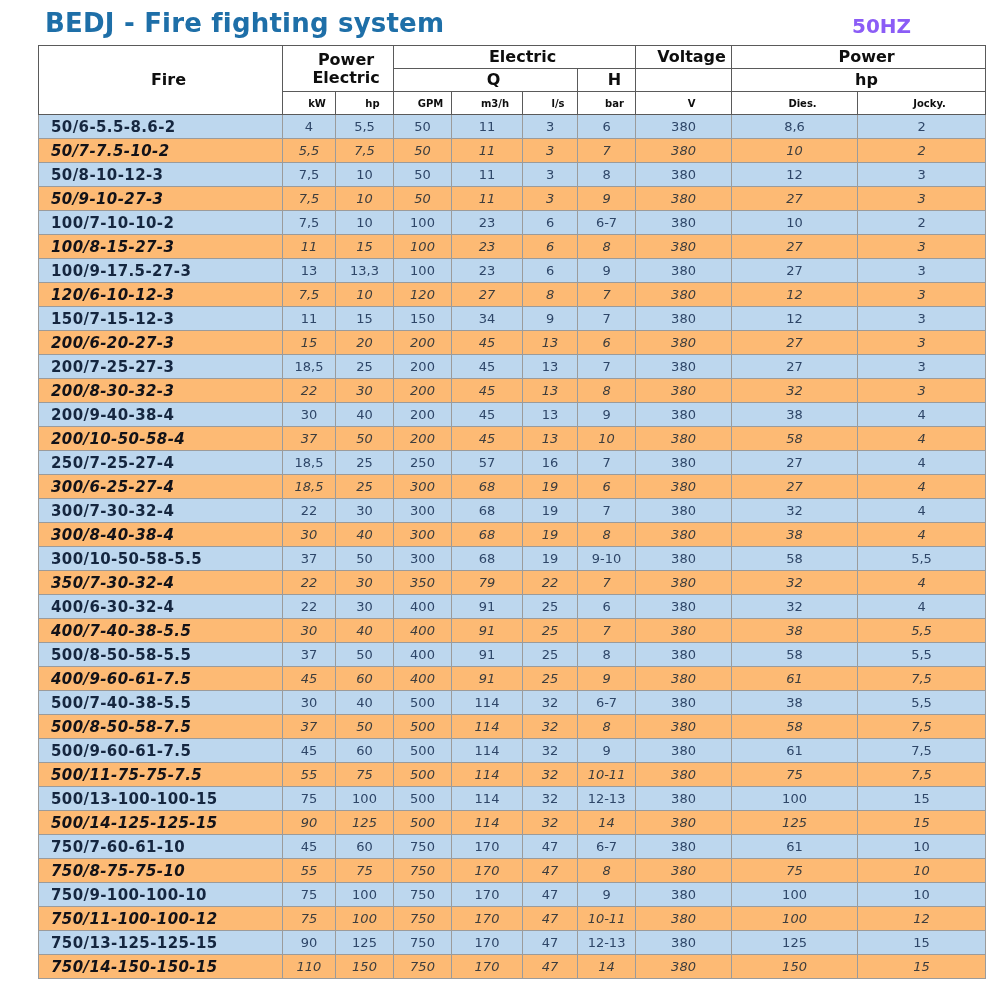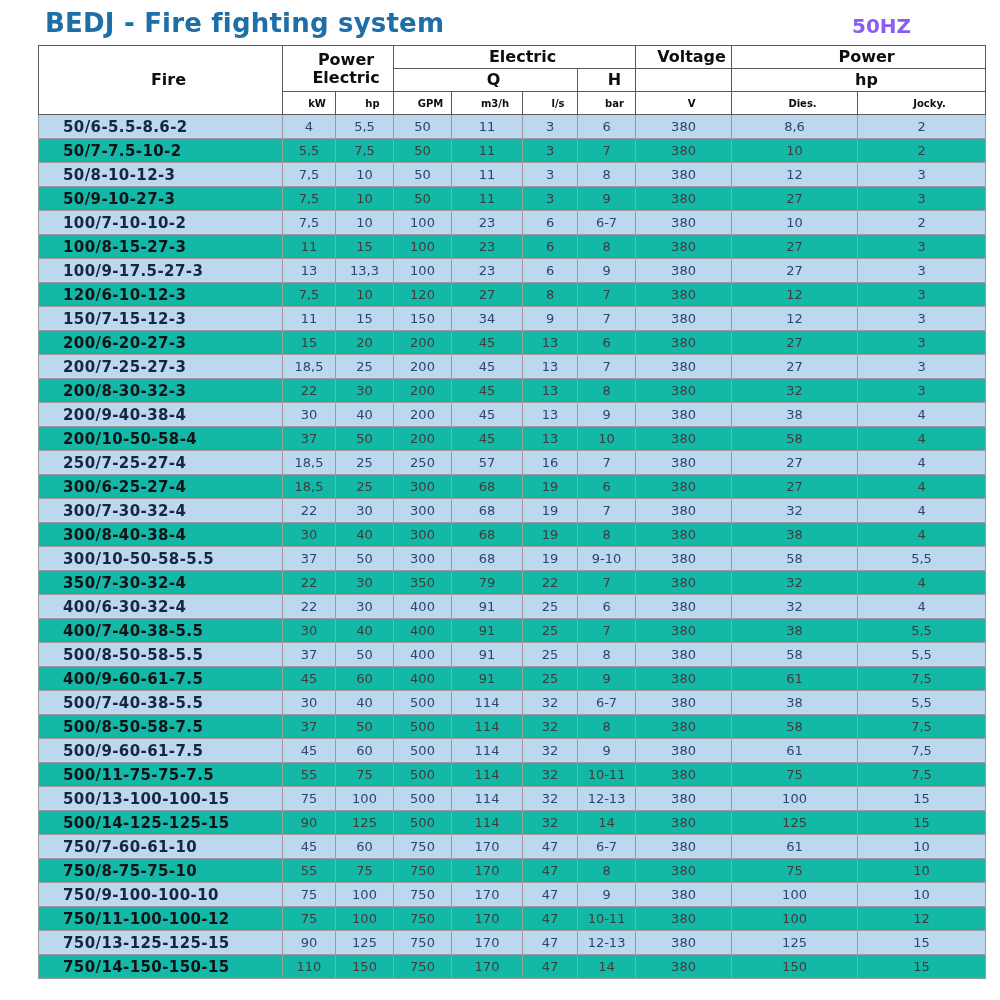--- a/index.html
+++ b/index.html
@@ -46,27 +46,27 @@
     height: 23px;
     line-height: 1.1;
     padding-left: 16px;
   }
   table.spec thead tr.units th { font-size: 10px; }
   .pe-cell { line-height: 1.25; }
 
   table.spec tbody td { height: 24px; font-size: 13px; }
   table.spec tbody td.cell-model {
     text-align: left;
-    padding-left: 24px;
+    padding-left: 12px;
     font-size: 15px;
     font-weight: bold;
     letter-spacing: 0.4px;
   }
   tr.row-blue  { background: #bdd7ee; }
-  tr.row-white { background: #14b8a6; }
+  tr.row-white { background: #fdba74; font-style: italic; }
   tr.row-blue  td.cell-model { color: #15263f; }
   tr.row-white td.cell-model { color: #121218; }
   tr.row-blue  td.cell-num   { color: #2e4668; }
   tr.row-white td.cell-num   { color: #3d3d3d; }
 </style>
 </head>
 <body>
 
 <div class="page">
 

